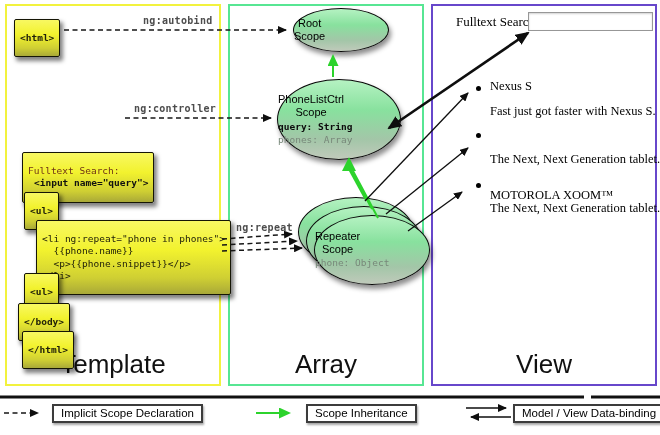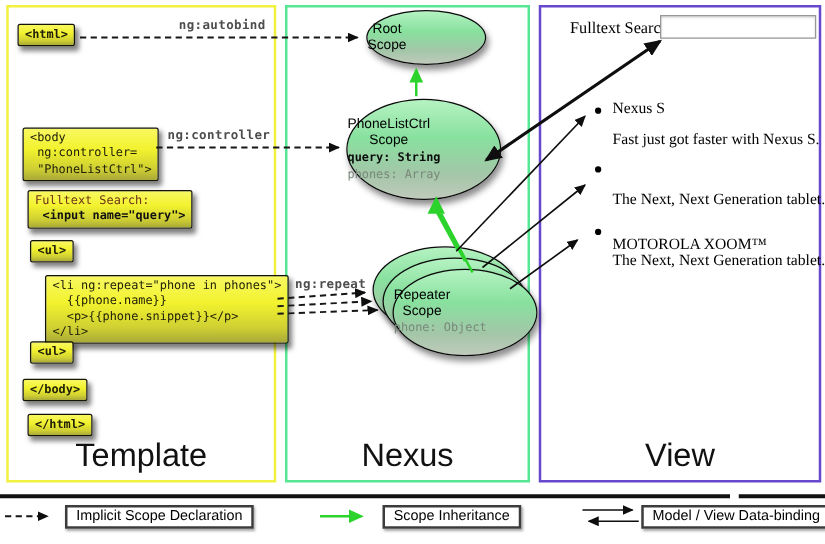--- a/index.html
+++ b/index.html
@@ -11,21 +11,21 @@
   #panel-model{left:228px;width:192px;border-color:#57e693;}
   #panel-view{left:431px;width:222px;border-color:#6747cb;}
   .panel-label{position:absolute;bottom:4px;left:0;width:100%;text-align:center;
                font-size:26px;color:#111;}
   
   .codebox{position:absolute;z-index:4;
     background:linear-gradient(180deg,#f8f862 0%,#f2f22e 40%,#cfcf33 78%,#a9a938 100%);
     border:1.5px solid #151505;border-radius:2px;
     box-shadow:2.5px 3.5px 4px rgba(0,0,0,.5);
     font-family:"DejaVu Sans Mono",monospace;font-size:9.5px;line-height:1.3;
-    color:#21210a;padding:2px 5px;white-space:pre;}
+    color:#21210a;padding:12px 5px;white-space:pre;}
   .codebox.b{font-weight:bold;}
   .codebox .red{color:#6e3317;}
   .codebox .ind{padding-left:6px;font-weight:bold;color:#111;}
   
   .arrow-label{position:absolute;z-index:5;font:bold 10px "DejaVu Sans Mono",monospace;
                color:#4d4d4d;letter-spacing:.3px;}
   
   .scope{position:absolute;border:1.8px solid #0a0a0a;border-radius:50%;
     background:linear-gradient(180deg,#b5f2c2 0%,#88e19e 38%,#a3c6a8 75%,#c0cabb 100%);
     box-shadow:2px 4px 5px rgba(0,0,0,.45);
@@ -66,30 +66,27 @@
 </style>
 </head>
 <body>
 
 <div id="stage">
 
   <div class="panel" id="panel-template">
     <div class="panel-label">Template</div>
   </div>
   <div class="panel" id="panel-model">
-    <div class="panel-label">Nexus</div>
+    <div class="panel-label">Array</div>
   </div>
   <div class="panel" id="panel-view">
     <div class="panel-label">View</div>
   </div>
 
   <div class="codebox b" style="left:14px;top:19px;">&lt;html&gt;</div>
-  <div class="codebox" style="left:18px;top:102px;">&lt;body
- ng:controller=
- "PhoneListCtrl"&gt;</div>
   <div class="codebox" style="left:22px;top:152px;"><span class="red">Fulltext Search:</span>
 <span class="ind">&lt;input name="query"&gt;</span></div>
   <div class="codebox b" style="left:24px;top:192px;">&lt;ul&gt;</div>
   <div class="codebox" style="left:36px;top:220px;">&lt;li ng:repeat="phone in phones"&gt;
   {{phone.name}}
   &lt;p&gt;{{phone.snippet}}&lt;/p&gt;
 &lt;/li&gt;</div>
   <div class="codebox b" style="left:24px;top:273px;">&lt;ul&gt;</div>
   <div class="codebox b" style="left:18px;top:303px;">&lt;/body&gt;</div>
   <div class="codebox b" style="left:22px;top:331px;">&lt;/html&gt;</div>

